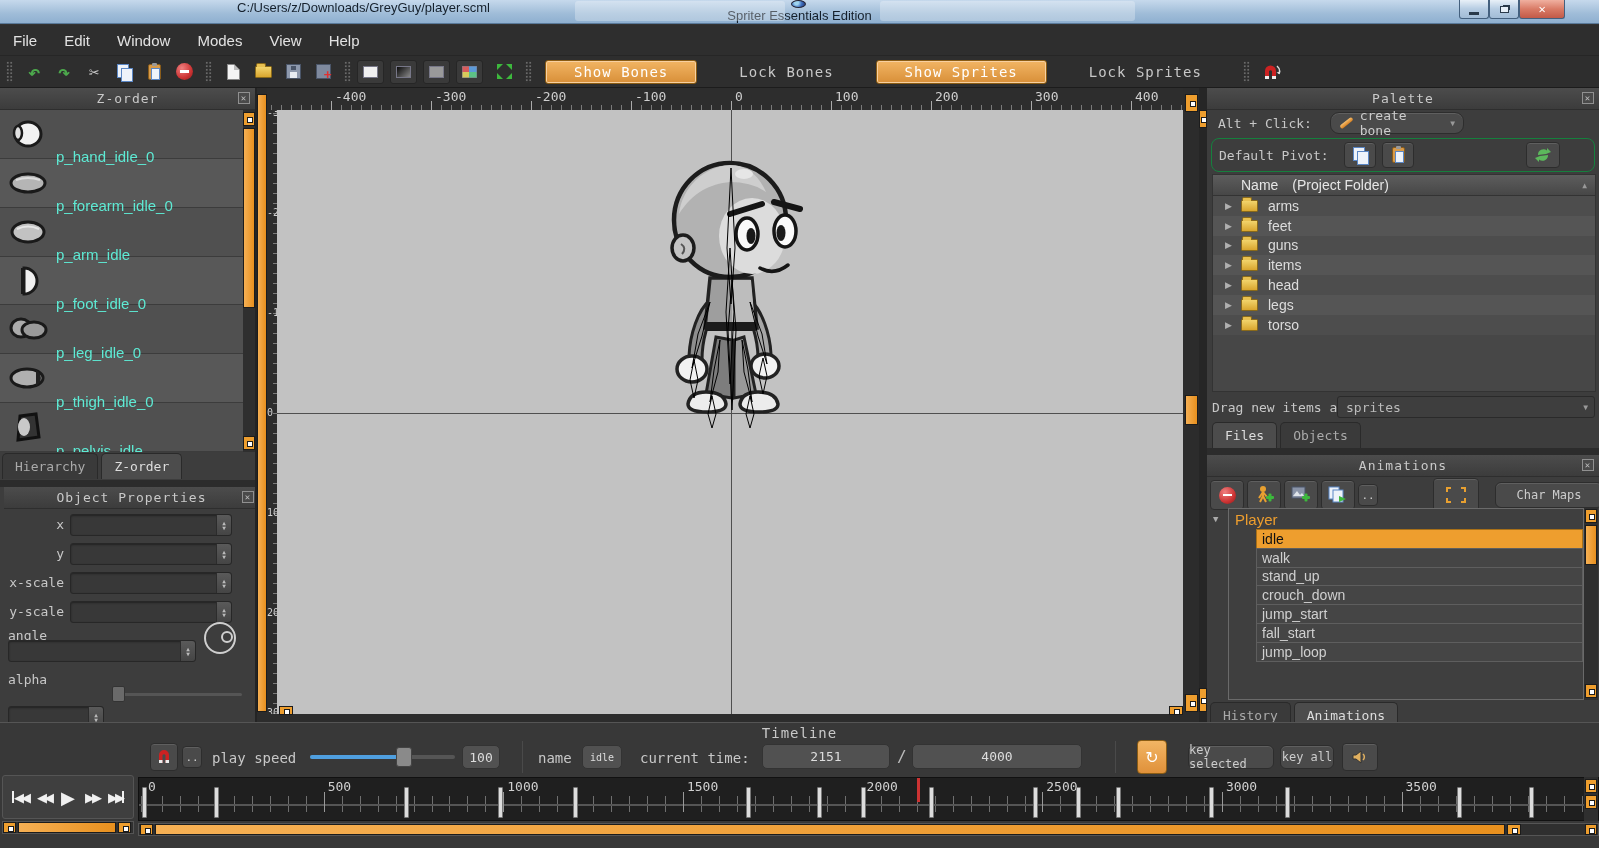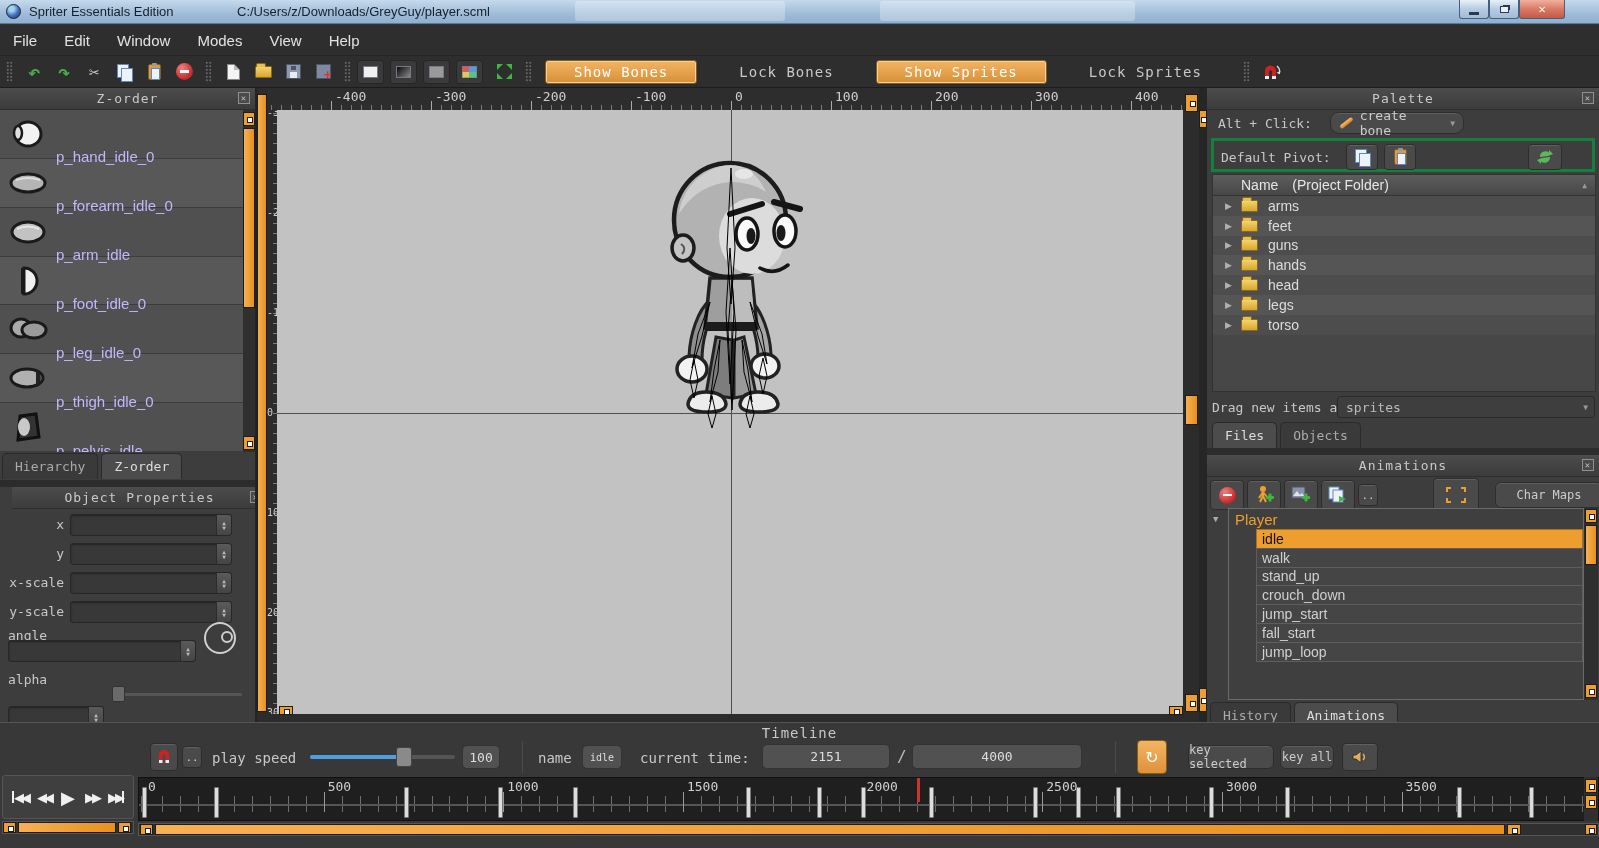--- a/index.html
+++ b/index.html
@@ -6,21 +6,21 @@
   html,body { width:1599px; height:848px; overflow:hidden; background:#2a2a2a;
     font-family:"DejaVu Sans Mono", monospace; }
   #app { position:relative; width:1599px; height:848px; background:#333; }
   .abs { position:absolute; }
   .mono { font-family:"DejaVu Sans Mono", monospace; }
   .sans { font-family:"Liberation Sans","DejaVu Sans",sans-serif; }
 
   
   #titlebar { position:absolute; left:0; top:0; width:1599px; height:24px;
     background:linear-gradient(#c6d9ec,#9fbcd8 60%,#8fb0d0); border-bottom:1px solid #5a7a9a;
-    display:flex; align-items:center; color:#15202c; font-size:13px; }
+    display:flex; align-items:center; color:#15202c; font-size:13px;flex-direction:column; }
   .app-icon { width:15px; height:15px; border-radius:50%; margin:0 8px 0 6px;
     background:radial-gradient(circle at 35% 30%, #9fd4f0 0 20%, #3f6fc0 55%, #23356e); border:1px solid #223; }
   #app-title { font-family:"Liberation Sans",sans-serif; }
   #file-path { position:absolute; left:237px; font-family:"Liberation Sans",sans-serif; }
   .glass { position:absolute; top:1px; height:20px; background:rgba(255,255,255,.28); border-radius:3px; }
   .g1 { left:575px; width:210px; } .g2 { left:880px; width:255px; }
   #winbtns { position:absolute; right:34px; top:0; display:flex; }
   .winbtn { height:19px; border:1px solid #44607e; border-top:none; border-radius:0 0 3px 3px;
     display:flex; align-items:center; justify-content:center; color:#2a3a4a; font-size:12px;
     background:linear-gradient(#e8f0f8,#b6cce2 50%,#a2bcd6); }
@@ -88,21 +88,21 @@
   .oscroll-btn::before { content:''; position:absolute; left:50%; top:50%; width:4px; height:4px;
     margin:-2px 0 0 -2px; background:#fff; border:1px solid #1c1c1c; }
   .oscroll-thumb { position:absolute; background:linear-gradient(90deg,#f6b054,#e8901e); border:1px solid #1c1c1c; }
 
   
   #leftpanel { position:absolute; left:0; top:88px; width:255px; height:634px; background:#3d3d3d; }
   #zlist { position:absolute; left:0; top:22px; width:243px; height:342px; background:#4e4e4e; overflow:hidden; }
   .zrow { height:48.86px; border-bottom:1px solid #3c3c3c; display:flex; align-items:center; }
   .zrow:nth-child(odd) { background:#505050; } .zrow:nth-child(even) { background:#585858; }
   .zrow .thumb { width:56px; display:flex; justify-content:center; }
-  .zrow .zlabel { color:#c4b5fd; font-size:15px; font-family:"Liberation Sans",sans-serif;margin-top:46px; }
+  .zrow .zlabel { color:#5eead4; font-size:15px; font-family:"Liberation Sans",sans-serif;margin-top:46px; }
   #props-fields .prow { position:absolute; left:0; height:22px; width:255px; }
   .plabel { position:absolute; left:0; width:64px; text-align:right; color:#c8c8c8; font-size:13px; top:3px; }
   .dial { position:absolute; width:32px; height:32px; border:2px solid #cfcfcf; border-radius:50%; }
   .dial::after { content:''; position:absolute; right:1px; top:7px; width:8px; height:8px;
     border:2px solid #cfcfcf; border-radius:50%; }
 
   
   #hruler { position:absolute; left:267px; top:88px; width:916px; height:22px; background:#2d2d2d; overflow:hidden; }
   #hruler .minor { position:absolute; left:0; right:0; bottom:0; height:5px;
     background-image:repeating-linear-gradient(90deg,#7a7a7a 0 1px,transparent 1px 10px); background-position-x:4px; }
@@ -332,21 +332,21 @@
     <div class="oscroll-btn" style="left:243px;top:24px;width:12px;height:14px"></div>
     <div class="oscroll-thumb" style="left:243px;top:40px;width:12px;height:180px"></div>
     <div class="oscroll-btn" style="left:243px;top:348px;width:12px;height:14px"></div>
     <div class="abs" style="left:2px;top:365px;display:flex">
         <div class="tab">Hierarchy</div>
         <div class="tab active">Z-order</div>
       </div>
 
     <div class="abs" style="left:0;top:392px;width:255px;height:7px;background:#2c2c2c"></div>
 
-    <div class="panel-title" style="left:12px;top:399px;width:255px">
+    <div class="panel-title" style="left:4px;top:399px;width:255px">
       <span>Object Properties</span>
       <span class="closebox">✕</span>
     </div>
     <div id="props-fields">
         <div class="prow" style="top: 426px;">
           <div class="plabel">x</div>
           <div class="input abs" style="left: 70px; top: 0px; width: 162px; height: 22px;">
             <span class="spin">
               <span>▲</span>
               <span>▼</span>
@@ -497,21 +497,21 @@
     <div class="panel-title" style="left:0;top:0;width:392px">
       <span>Palette</span>
       <span class="closebox">✕</span>
     </div>
     <div class="abs mono" style="left:11px;top:28px;color:#c8c8c8;font-size:13px">Alt + Click:</div>
     <div class="btn abs" style="left:123px;top:24px;width:134px;height:22px;border-radius:9px;justify-content:flex-start;padding:0 8px;gap:6px">
       <span style="display:inline-block;width:15px;height:4px;background:linear-gradient(#f6c070,#d88020);border-radius:2px;transform:rotate(-38deg)"></span>
       <span class="mono" style="font-size:13px">create bone</span>
       <span style="margin-left:auto;color:#999;font-size:8px">▼</span>
     </div>
-    <div class="abs" style="left:4px;top:50px;width:384px;height:34px;border:3px solid #15803d;border-radius:0">
+    <div class="abs" style="left:4px;top:50px;width:384px;height:34px;border:1px solid #15803d;border-radius:8px">
       <span class="mono abs" style="left:7px;top:9px;color:#c8c8c8;font-size:13px">Default Pivot:</span>
       <span class="btn abs" style="left:132px;top:3px;width:32px;height:26px">
           <span class="ic-pages"></span>
         </span>
       <span class="btn abs" style="left:170px;top:3px;width:32px;height:26px">
           <span class="ic-clip"></span>
         </span>
       <span class="btn abs" style="left:314px;top:3px;width:34px;height:26px">
           <svg width="18" height="18">
             <path d="M4 9 A5.5 5.5 0 0 1 13 4.5 L13 2 L17 6 L12 8 Z" fill="#5cb85c"></path>
@@ -536,21 +536,21 @@
           <span>feet</span>
         </div>
         <div class="ptree-row">
           <span class="expander">▶</span>
           <span class="ic-folder" style="margin: 0px 10px 0px 6px;"></span>
           <span>guns</span>
         </div>
         <div class="ptree-row">
           <span class="expander">▶</span>
           <span class="ic-folder" style="margin: 0px 10px 0px 6px;"></span>
-          <span>hands</span>
+          <span>items</span>
         </div>
         <div class="ptree-row">
           <span class="expander">▶</span>
           <span class="ic-folder" style="margin: 0px 10px 0px 6px;"></span>
           <span>head</span>
         </div>
         <div class="ptree-row">
           <span class="expander">▶</span>
           <span class="ic-folder" style="margin: 0px 10px 0px 6px;"></span>
           <span>legs</span>

